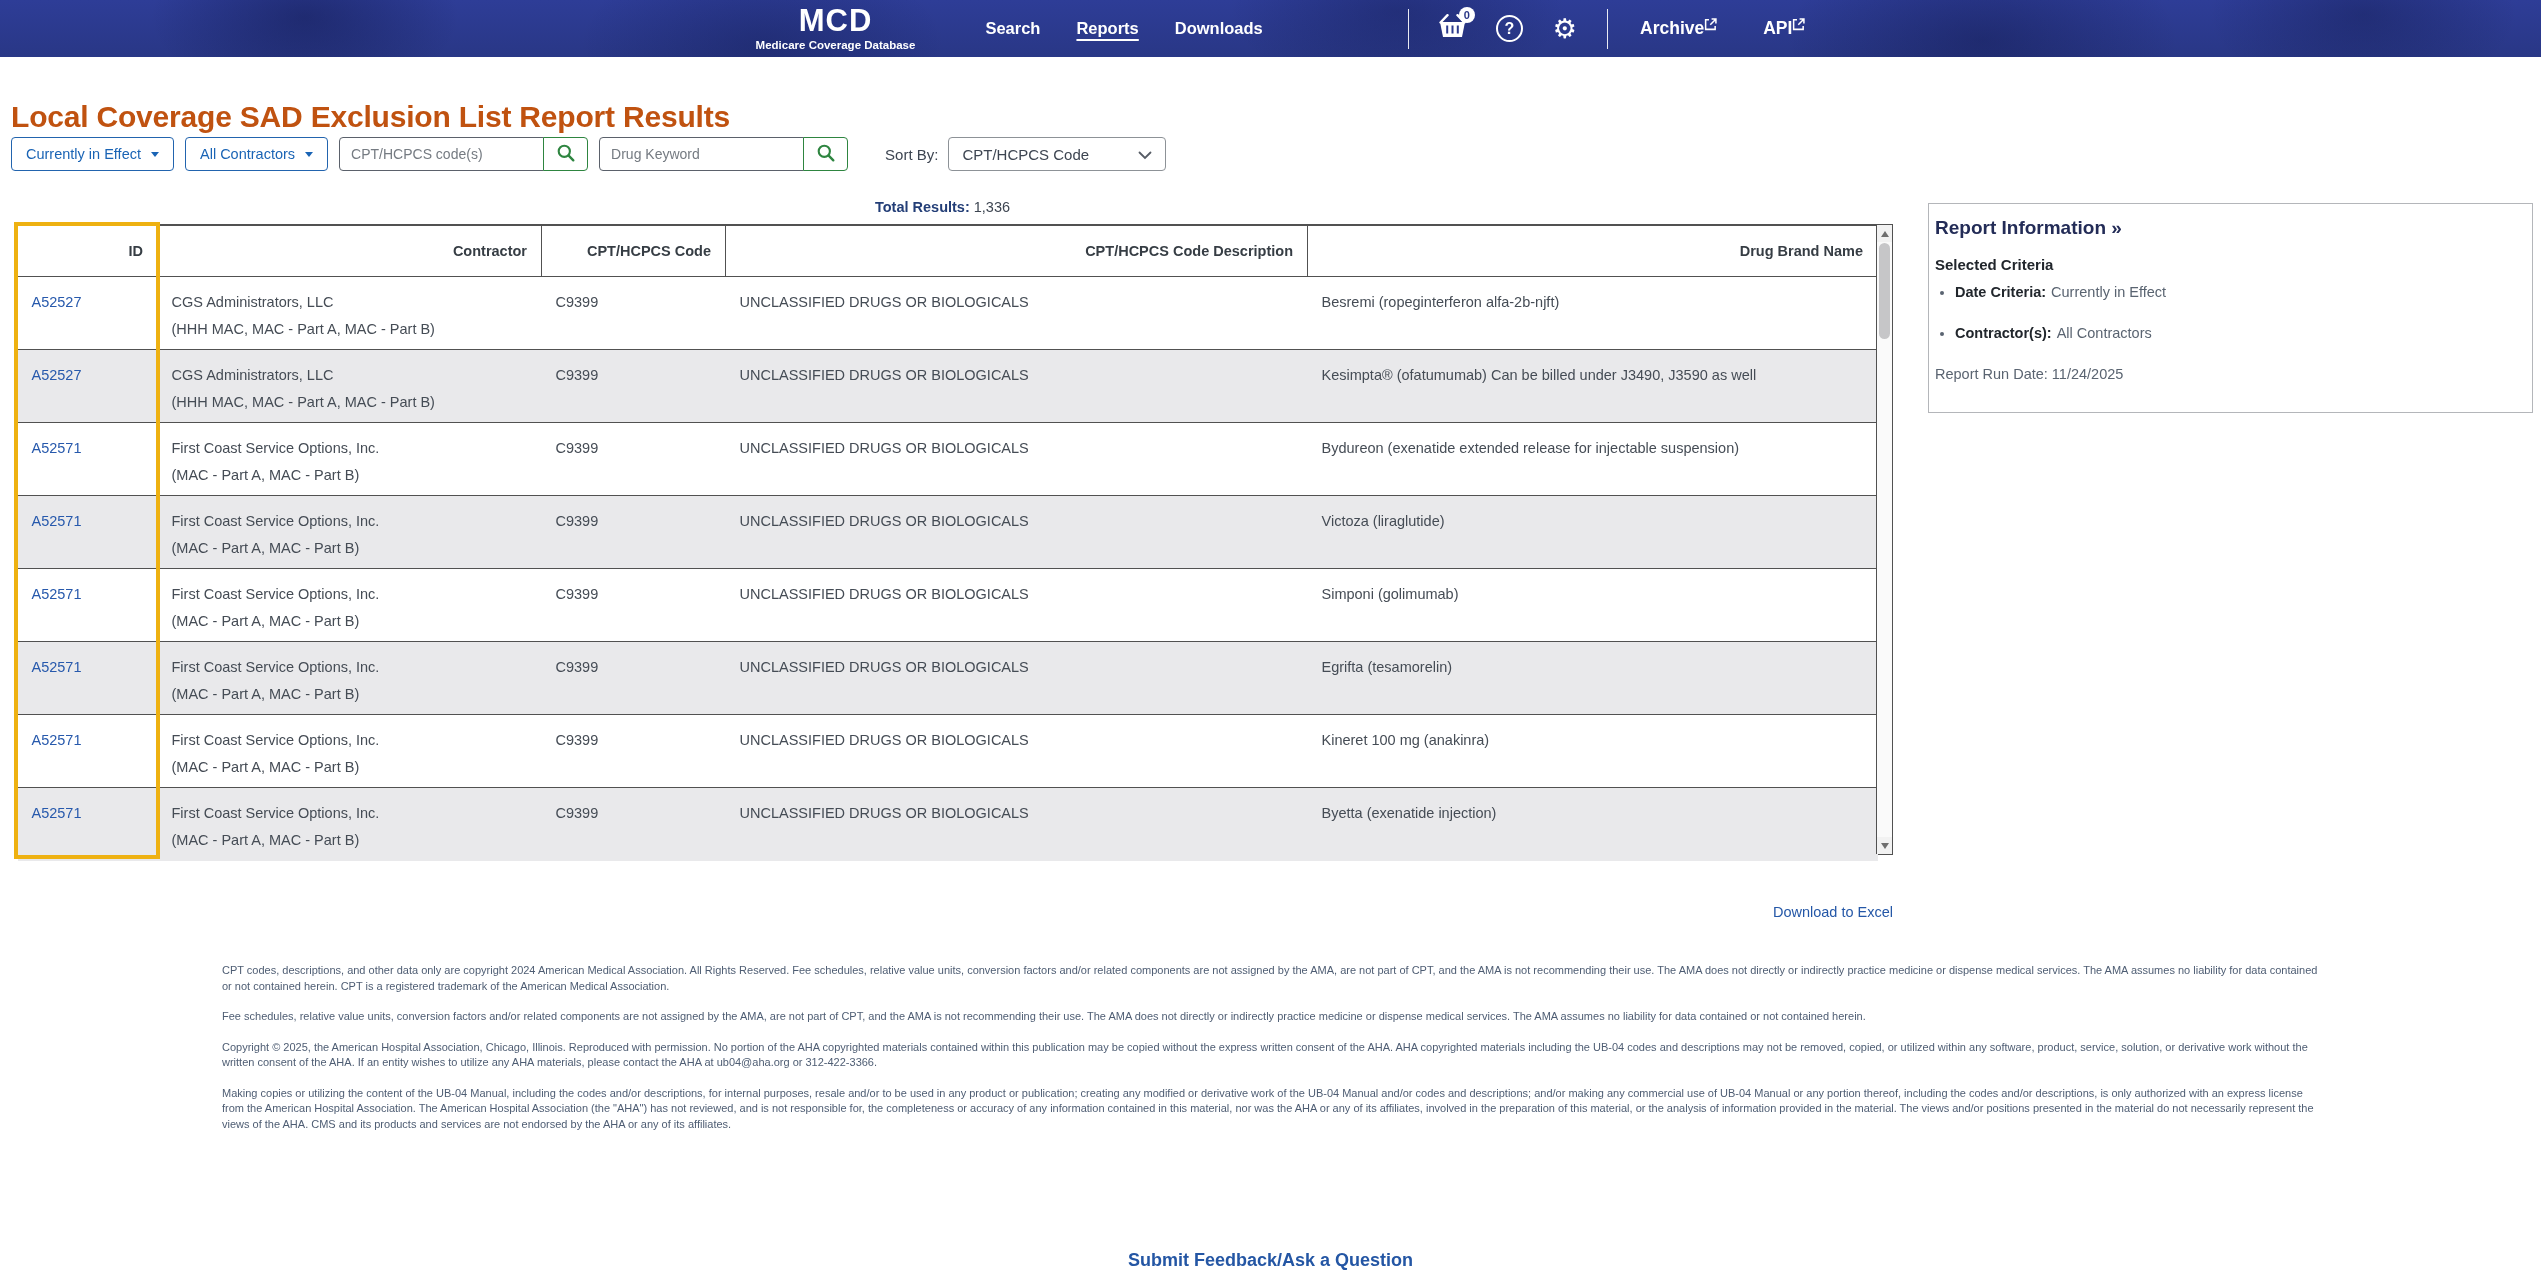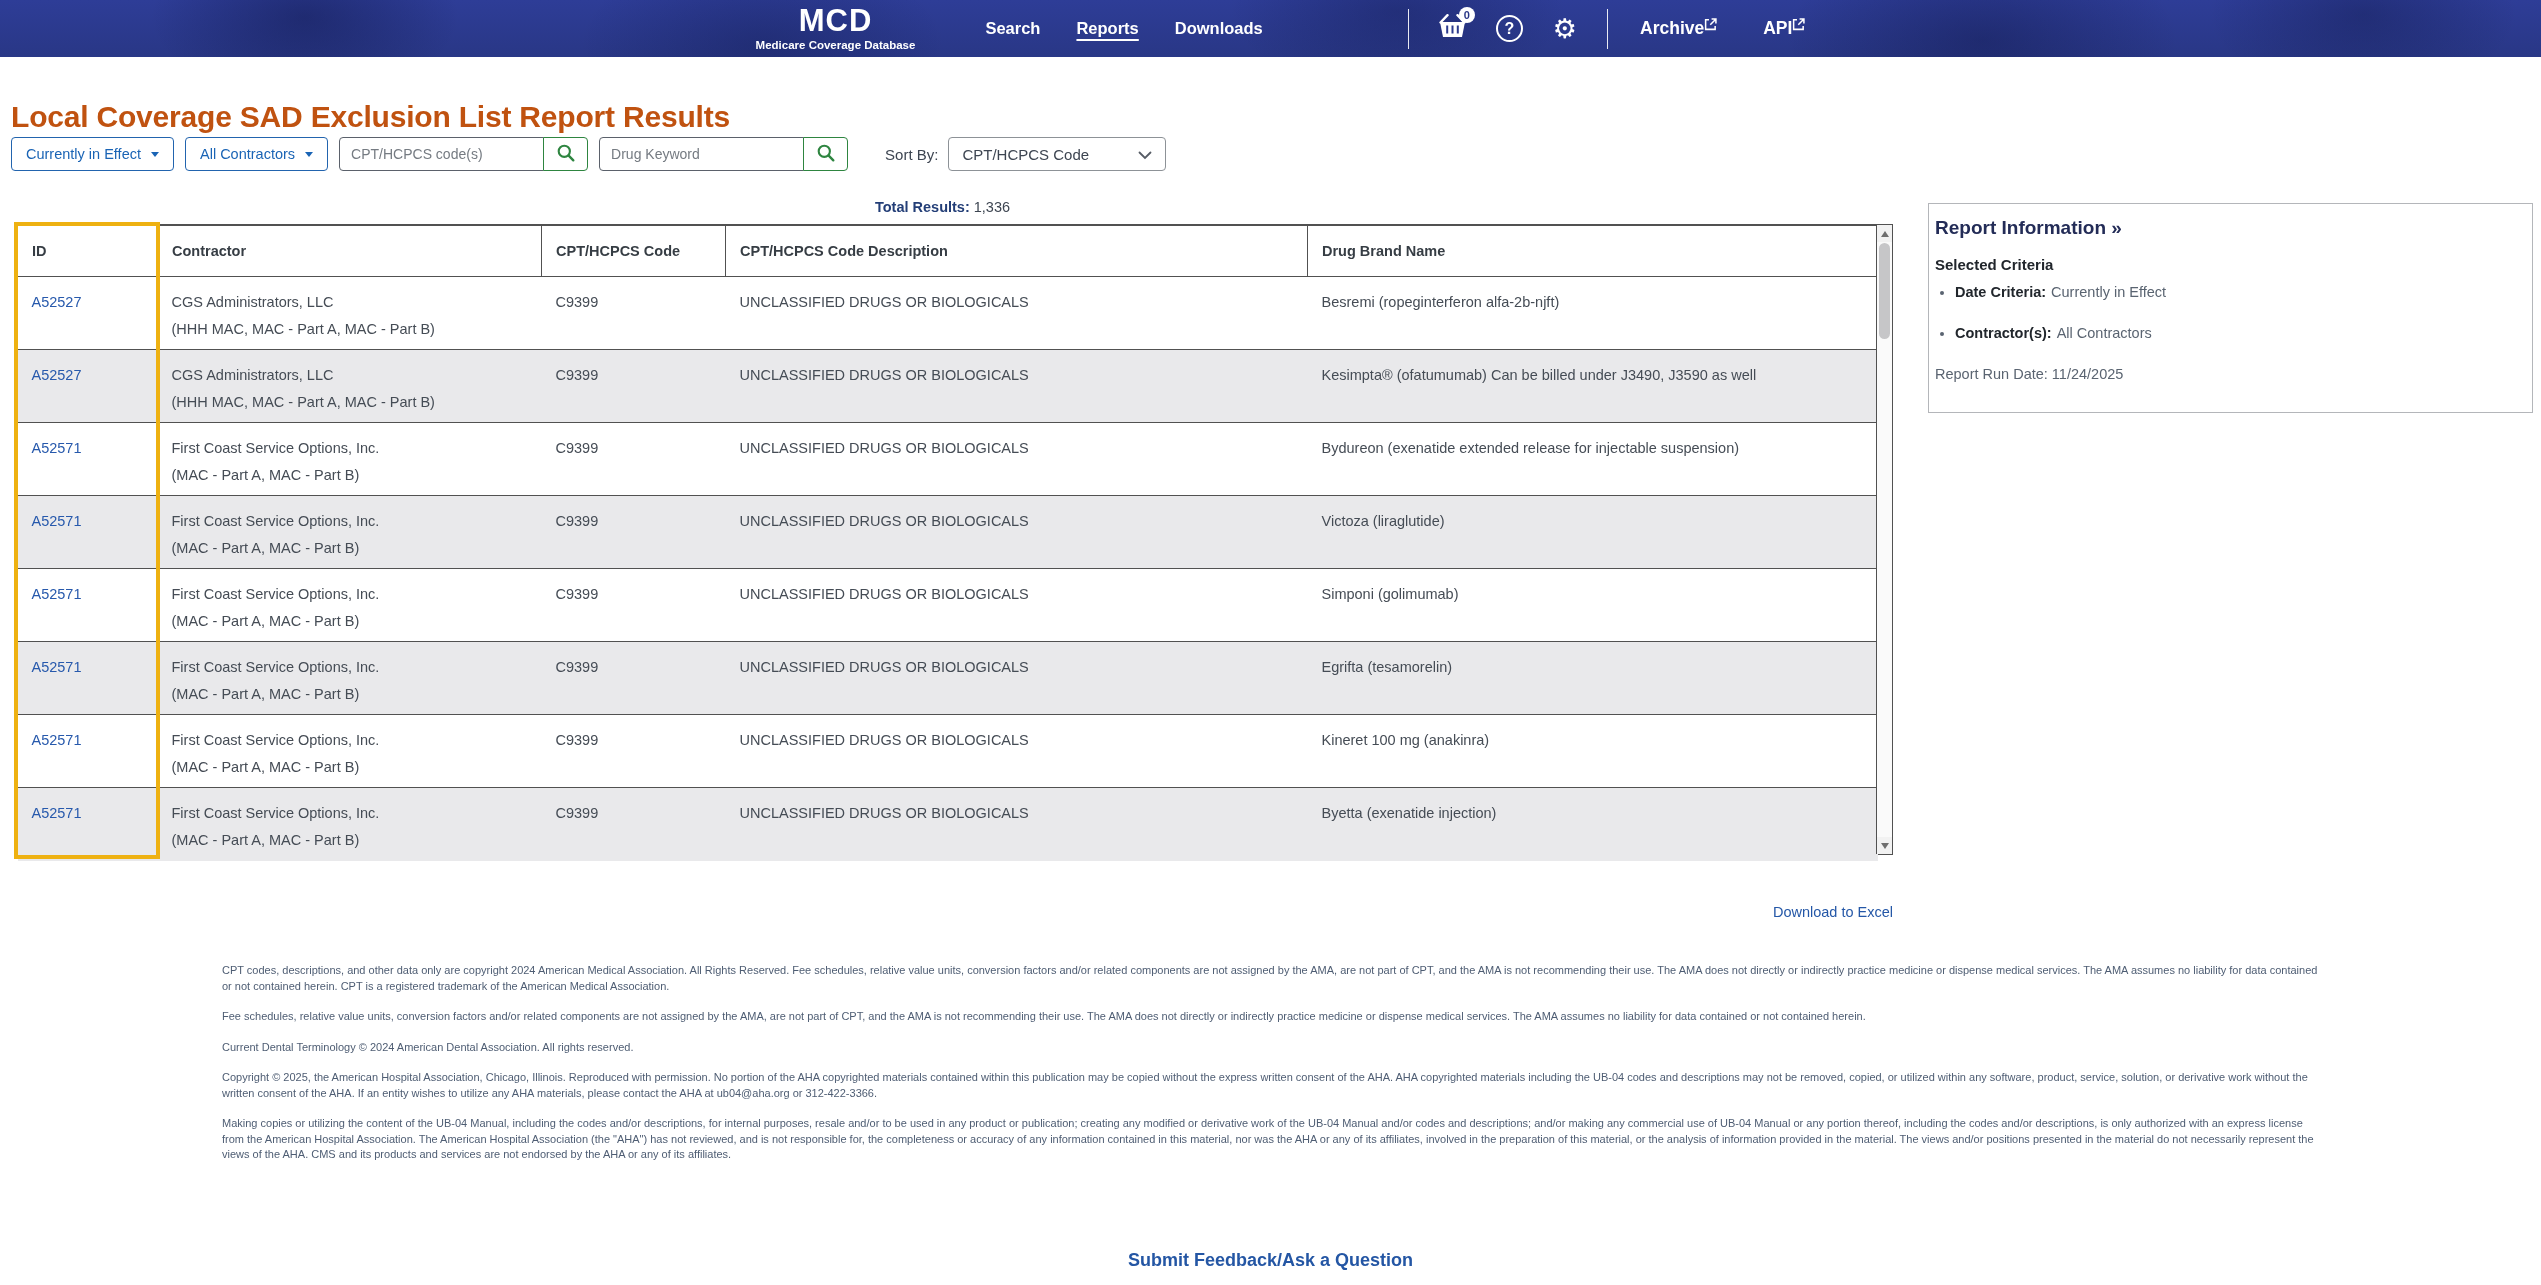--- a/index.html
+++ b/index.html
@@ -84,21 +84,21 @@
 
   
   .total-results { position:absolute; top:199px; left:4px; width:1877px; text-align:center; font-size:14.5px; color:#3d4551; }
   .total-results b { color:#233e77; font-weight:700; }
 
   
   .table-wrap { position:absolute; top:224px; left:16px; width:1877px; height:631px; border:1px solid #515151; background:#fff; }
   table.results { border-collapse:collapse; width:1860px; table-layout:fixed; }
   .results th {
     border:1px solid #515151; background:#fff; height:51px; padding:0 14px;
-    font-size:14.5px; font-weight:700; color:#363d44; text-align:left; vertical-align:middle;
+    font-size:14.5px; font-weight:700; color:#363d44; text-align:right; vertical-align:middle;
   }
   .results td {
     border-top:1px solid #515151; height:73px; padding:12px 14px 0;
     font-size:14.5px; color:#454c55; vertical-align:top; line-height:27px;
     overflow:hidden; white-space:nowrap;
   }
   .results tbody tr:nth-child(even) { background:#e9e9eb; }
   .results a.id-link { color:#2759ac; text-decoration:none; cursor:pointer; }
 
   .highlight-box {
@@ -374,20 +374,19 @@
   <div class="run-date">Report Run Date: 11/24/2025</div>
 </div>
 
 <div class="download-row">
   <span class="download-link">Download to Excel</span>
 </div>
 
 <div class="disclaimers">
   <p>CPT codes, descriptions, and other data only are copyright 2024 American Medical Association. All Rights Reserved. Fee schedules, relative value units, conversion factors and/or related components are not assigned by the AMA, are not part of CPT, and the AMA is not recommending their use. The AMA does not directly or indirectly practice medicine or dispense medical services. The AMA assumes no liability for data contained or not contained herein. CPT is a registered trademark of the American Medical Association.</p>
   <p>Fee schedules, relative value units, conversion factors and/or related components are not assigned by the AMA, are not part of CPT, and the AMA is not recommending their use. The AMA does not directly or indirectly practice medicine or dispense medical services. The AMA assumes no liability for data contained or not contained herein.</p>
-  <p>Current Dental Terminology © 2024 American Dental Association. All rights reserved.</p>
   <p>Copyright © 2025, the American Hospital Association, Chicago, Illinois. Reproduced with permission. No portion of the AHA copyrighted materials contained within this publication may be copied without the express written consent of the AHA. AHA copyrighted materials including the UB-04 codes and descriptions may not be removed, copied, or utilized within any software, product, service, solution, or derivative work without the written consent of the AHA. If an entity wishes to utilize any AHA materials, please contact the AHA at ub04@aha.org or 312-422-3366.</p>
   <p>Making copies or utilizing the content of the UB-04 Manual, including the codes and/or descriptions, for internal purposes, resale and/or to be used in any product or publication; creating any modified or derivative work of the UB-04 Manual and/or codes and descriptions; and/or making any commercial use of UB-04 Manual or any portion thereof, including the codes and/or descriptions, is only authorized with an express license from the American Hospital Association. The American Hospital Association (the "AHA") has not reviewed, and is not responsible for, the completeness or accuracy of any information contained in this material, nor was the AHA or any of its affiliates, involved in the preparation of this material, or the analysis of information provided in the material. The views and/or positions presented in the material do not necessarily represent the views of the AHA. CMS and its products and services are not endorsed by the AHA or any of its affiliates.</p>
 </div>
 
 <div class="feedback-row">
   <span class="feedback-link">Submit Feedback/Ask a Question</span>
 </div>
 
 </body></html>

